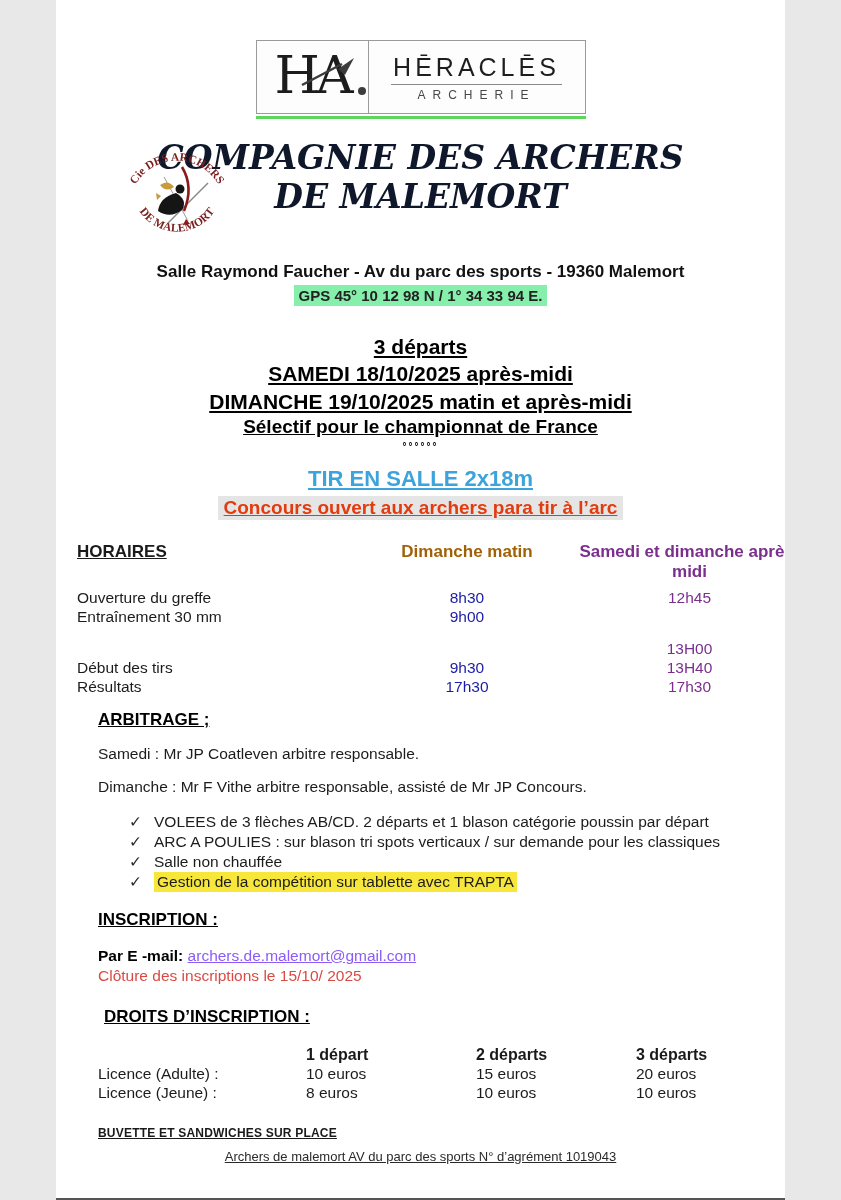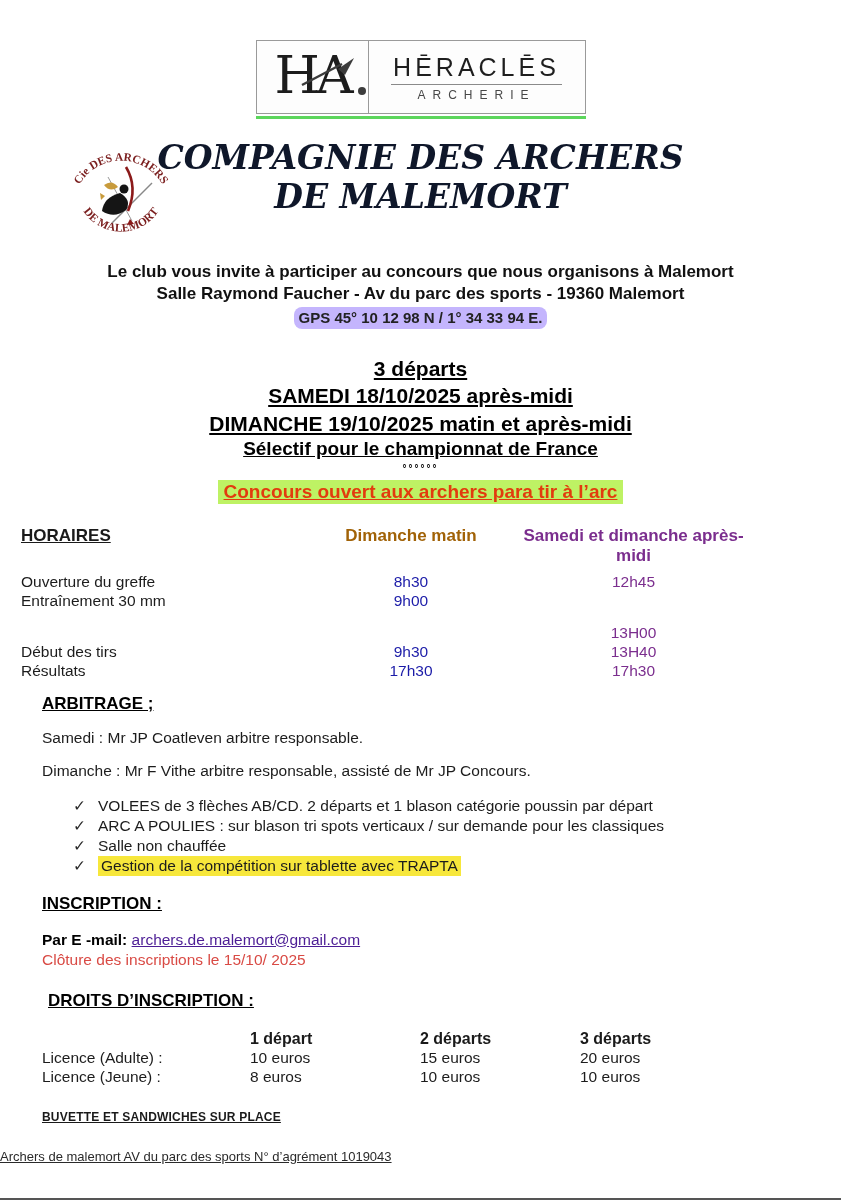--- a/index.html
+++ b/index.html
@@ -1,19 +1,19 @@
 <!DOCTYPE html>
 <html><head>
 <meta charset="utf-8">
 <style>
   * { margin:0; padding:0; box-sizing:border-box; }
   html,body { background:#e8e8e8; }
   body { font-family:"Liberation Sans", sans-serif; }
   .page {
-    position:relative; width:841px; height:1200px; margin:0 auto;
+    position:relative; width:729px; height:1200px; margin:0 auto;
     background:#ffffff; color:#1a1a1a; overflow:hidden;
     border-bottom:2px solid #555;
   }
 
   
   .brand-wrap { width:330px; margin:40px auto 0; }
   .brand-box { display:flex; border:1px solid #9a9a9a; height:74px; background:#fdfdfd; }
   .brand-mono { position:relative; width:112px; display:flex; align-items:center; justify-content:center; border-right:1px solid #9a9a9a; }
   .mono-letters { font-family:"DejaVu Serif", serif; font-size:52px; line-height:1; color:#1c1c1c; letter-spacing:-4px; padding-bottom:4px; }
   .mono-arrow { position:absolute; right:12px; top:14px; }
@@ -69,21 +69,21 @@
   .mail-link { text-decoration:underline; }
   .cloture { font-size:15.5px; line-height:19px; }
 
   .droits { margin:22px 0 0 48px; }
   .fee-table { margin:18px 0 0 -6px; display:grid; grid-template-columns:208px 170px 160px 160px; }
   .fee-h { font-size:16px; font-weight:700; line-height:19px; }
   .fee-c { font-size:15.5px; line-height:19px; color:#1c1c1c; }
 
   .buvette { margin:24px 0 0 42px; font-size:12px; font-weight:700; text-decoration:underline; letter-spacing:0.2px; }
 
-  .footer { position:absolute; left:0; bottom:33px; width:100%; text-align:left; }
+  .footer { position:absolute; left:0; bottom:33px; width:100%; text-align:center; }
   .footer span { font-size:13px; color:#2a2a2a; text-decoration:underline; }
 </style>
 </head>
 <body>
 
 <div class="page">
 
   <div class="brand-wrap">
     <div class="brand-box">
       <div class="brand-mono">
@@ -124,34 +124,34 @@
       <path d="M70,86 l4,5 -7,1 z" fill="#8B1A1A"></path>
     </g>
   </svg>
 
   <div class="main-title">
     <div>COMPAGNIE DES ARCHERS</div>
     <div>DE MALEMORT</div>
   </div>
 
   <div class="intro">
-    <div>Le club vous invite à participer au concours que nous organisons à Malemort</div>
     <div>Salle Raymond Faucher - Av du parc des sports - 19360 Malemort</div>
-    <div><span class="gps" style="background:#c4b5fd;border-radius:8px;">GPS  45° 10 12 98 N / 1° 34 33 94 E.</span></div>
+    <div><span class="gps" style="background:#86efac;">GPS  45° 10 12 98 N / 1° 34 33 94 E.</span></div>
   </div>
 
   <div class="event">
     <div class="l1">3 départs</div>
     <div class="l1">SAMEDI 18/10/2025 après-midi</div>
     <div class="l2">DIMANCHE 19/10/2025 matin et après-midi</div>
     <div class="l3">Sélectif pour le championnat de France</div>
     <div class="dots">°°°°°°</div>
   </div>
 
-  <div class="para"><span style="color:#E23B0E; background:#bef264;">Concours ouvert aux archers para tir à l’arc</span></div>
+  <div class="tir"><span style="color:#3DA3DB;">TIR EN SALLE 2x18m</span></div>
+  <div class="para"><span style="color:#E23B0E; background:#e5e5e5;">Concours ouvert aux archers para tir à l’arc</span></div>
 
   <div class="horaires">
     <div class="h-head-row">
       <div><span class="h-title">HORAIRES</span></div>
       <div class="h-col" style="color:#a16207;">Dimanche matin</div>
       <div class="h-col purple" style="color:#7B2E8E;">Samedi et dimanche après-midi</div>
     </div>
     <div class="h-spacer"></div>
     <div class="h-row">
       <div class="h-label">Ouverture du greffe</div>
@@ -199,21 +199,21 @@
         <span class="check">✓</span>
         <span class="hl" style="background:#F7E73B;">Gestion de la compétition sur tablette avec TRAPTA</span>
       </li>
     </ul>
   </div>
 
   <div class="inscription">
     <div class="section-h">INSCRIPTION :</div>
     <div class="insc-mail">
       <b>Par E -mail:</b>
-      <a href="#" class="mail-link" style="color:#4c1d95;">archers.de.malemort@gmail.com</a>
+      <a href="#" class="mail-link" style="color:#8b5cf6;">archers.de.malemort@gmail.com</a>
     </div>
     <div class="cloture" style="color:#D94A44;">Clôture des inscriptions le 15/10/ 2025</div>
   </div>
 
   <div class="droits">
     <div class="section-h">DROITS D’INSCRIPTION :</div>
     <div class="fee-table">
       <div></div>
       <div class="fee-h">1 départ</div>
       <div class="fee-h">2 départs</div>

